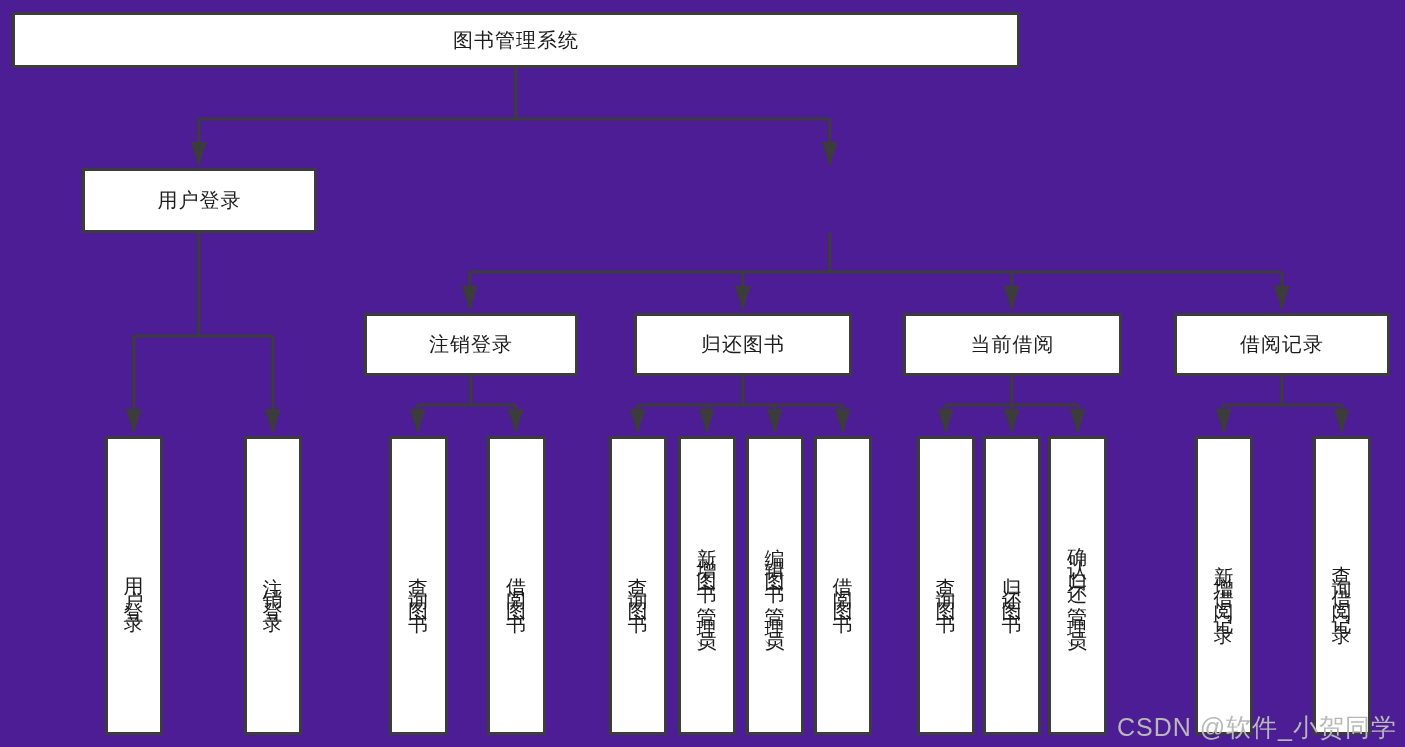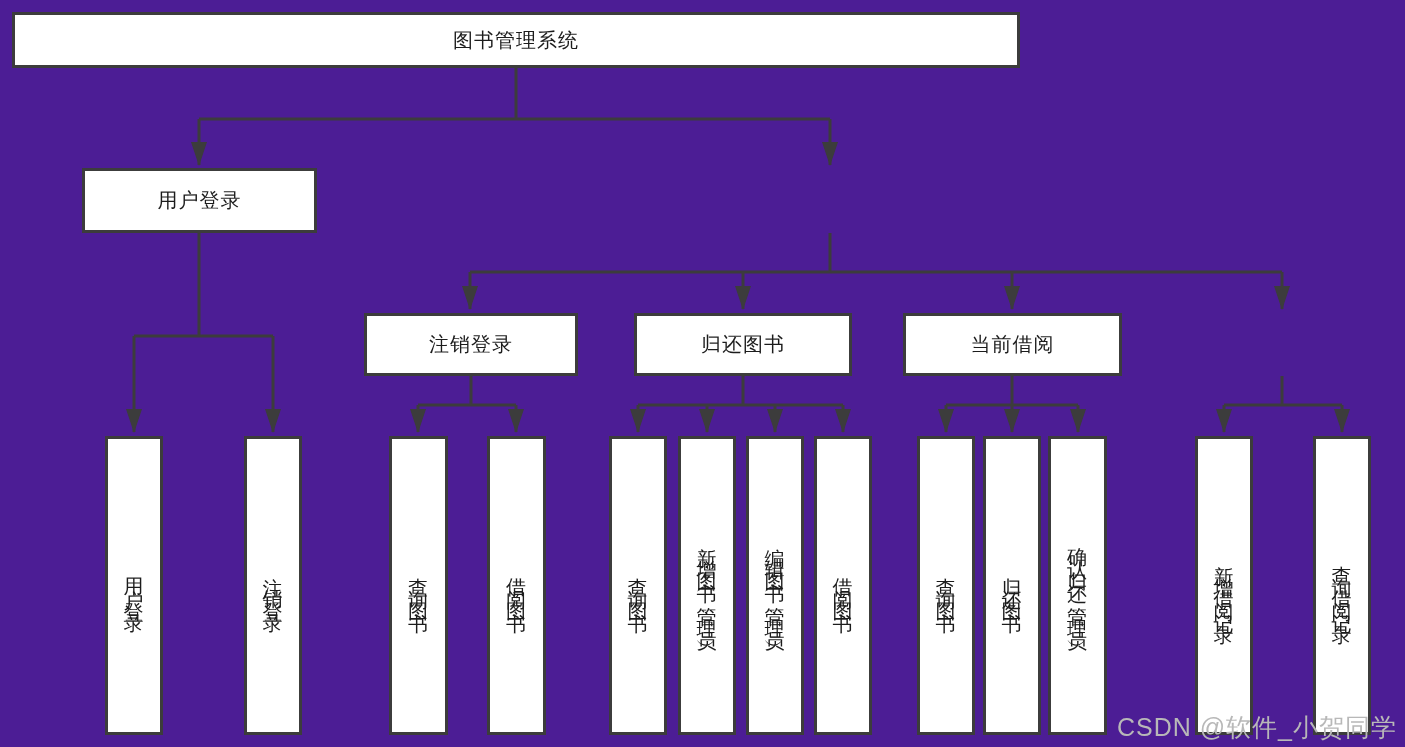--- a/index.html
+++ b/index.html
@@ -103,20 +103,23 @@
 
   <div class="hbox" style="left:364px;top:313px;width:214px;height:63px">
     <span>注销登录</span>
   </div>
   <div class="hbox" style="left:634px;top:313px;width:218px;height:63px">
     <span>归还图书</span>
   </div>
   <div class="hbox" style="left:903px;top:313px;width:219px;height:63px">
     <span>当前借阅</span>
   </div>
+  <div class="hbox" style="left:1174px;top:313px;width:216px;height:63px">
+    <span>借阅记录</span>
+  </div>
 
   <div class="vbox" style="left:105px;top:436px;width:58px;height:299px">
     <span class="vtext">用户登录</span>
   </div>
   <div class="vbox" style="left:244px;top:436px;width:58px;height:299px">
     <span class="vtext">注销登录</span>
   </div>
 
   <div class="vbox" style="left:389px;top:436px;width:59px;height:299px">
     <span class="vtext">查询图书</span>

